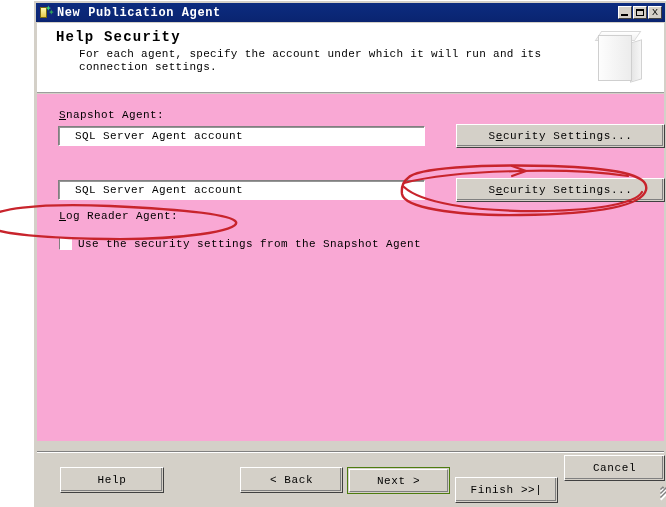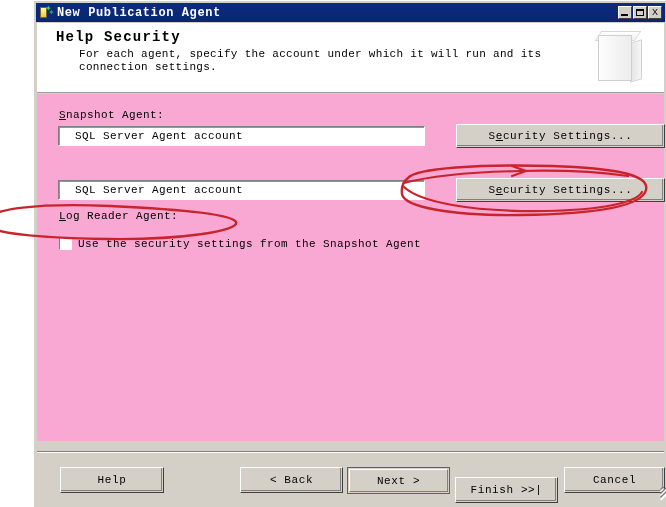--- a/index.html
+++ b/index.html
@@ -389,21 +389,21 @@
       <div class="btn default" style="left:310px; top:16px; width:103px; height:27px;">
         <div class="dinner"></div>
         <span>Next &gt;</span>
       </div>
 
       <div class="btn" style="left:418px; top:26px; width:103px; height:26px;align-items:center;">
         <div class="inner-shadow"></div>
         <span>Finish &gt;&gt;|</span>
       </div>
 
-      <div class="btn" style="left:527px; top:16px; width:101px; height:26px;">
+      <div class="btn" style="left:527px; top:4px; width:101px; height:26px;">
         <div class="inner-shadow"></div>
         <span>Cancel</span>
       </div>
 
       <div id="grip">
         <i style="left:13px; top:1px;  width:4px;"></i>
         <i class="w" style="left:13px; top:3px; width:4px;"></i>
         <i style="left:13px; top:5px;  width:10px;"></i>
         <i class="w" style="left:13px; top:7px; width:10px;"></i>
         <i style="left:13px; top:9px;  width:16px;"></i>

